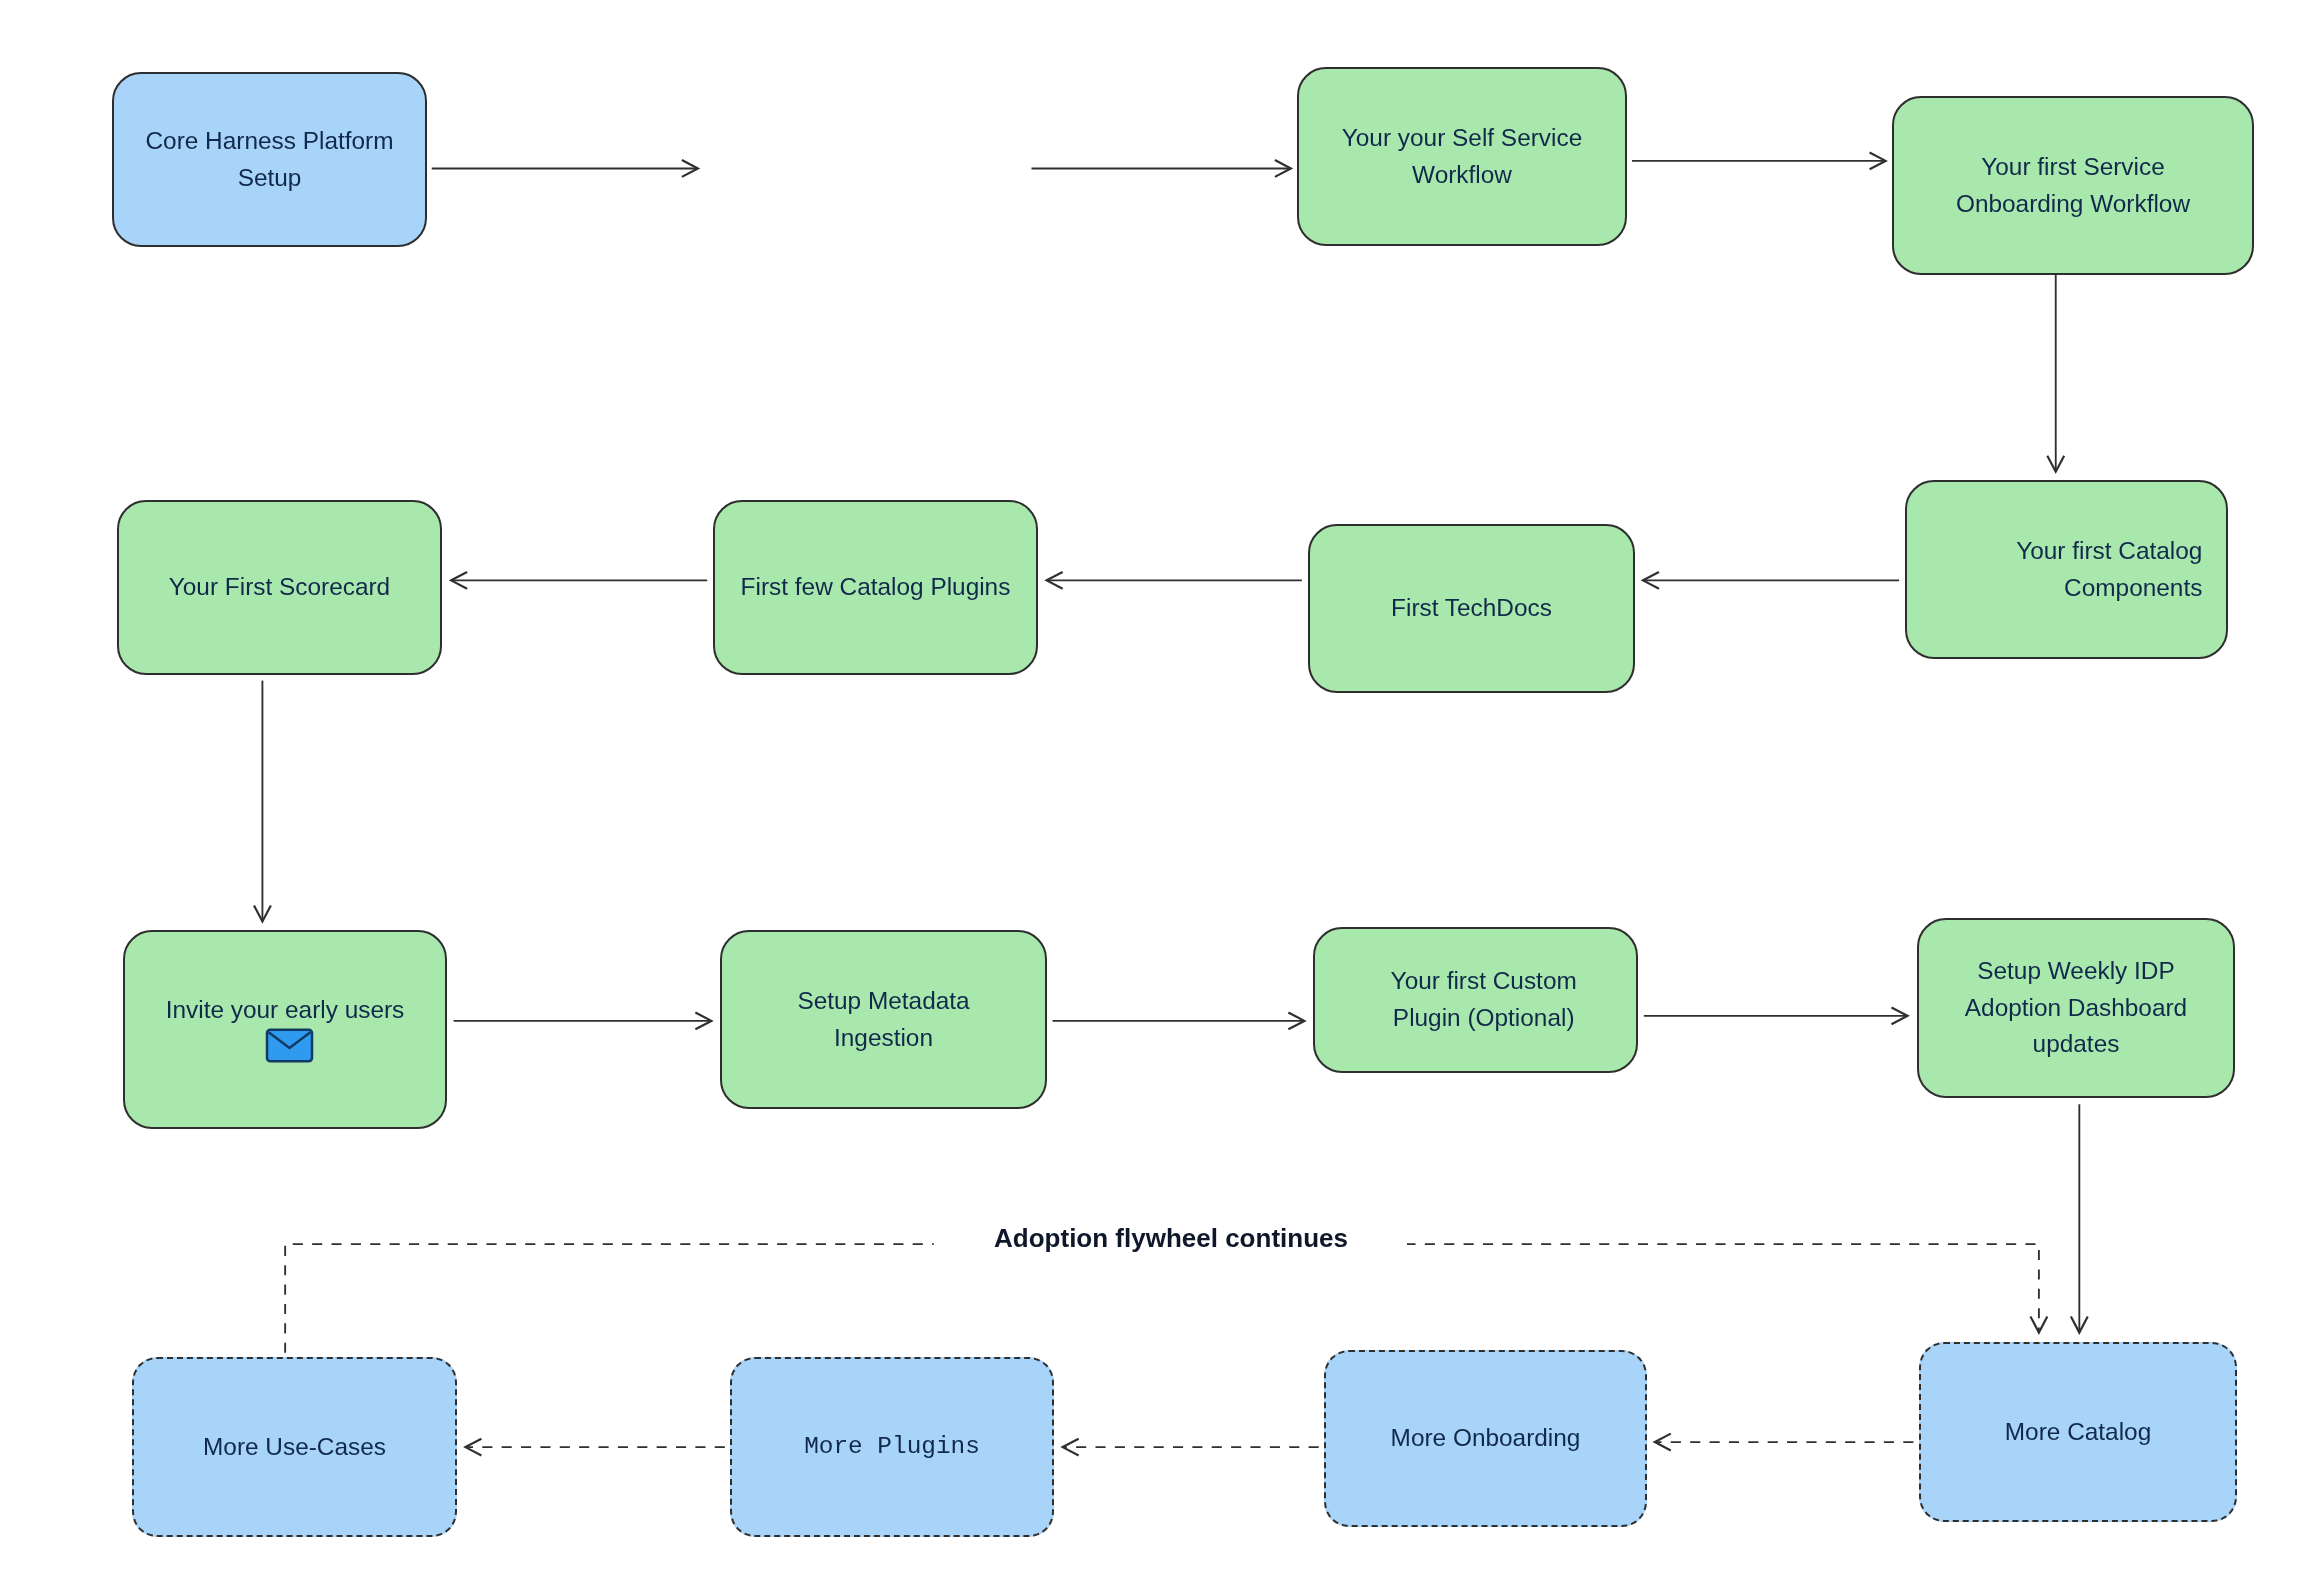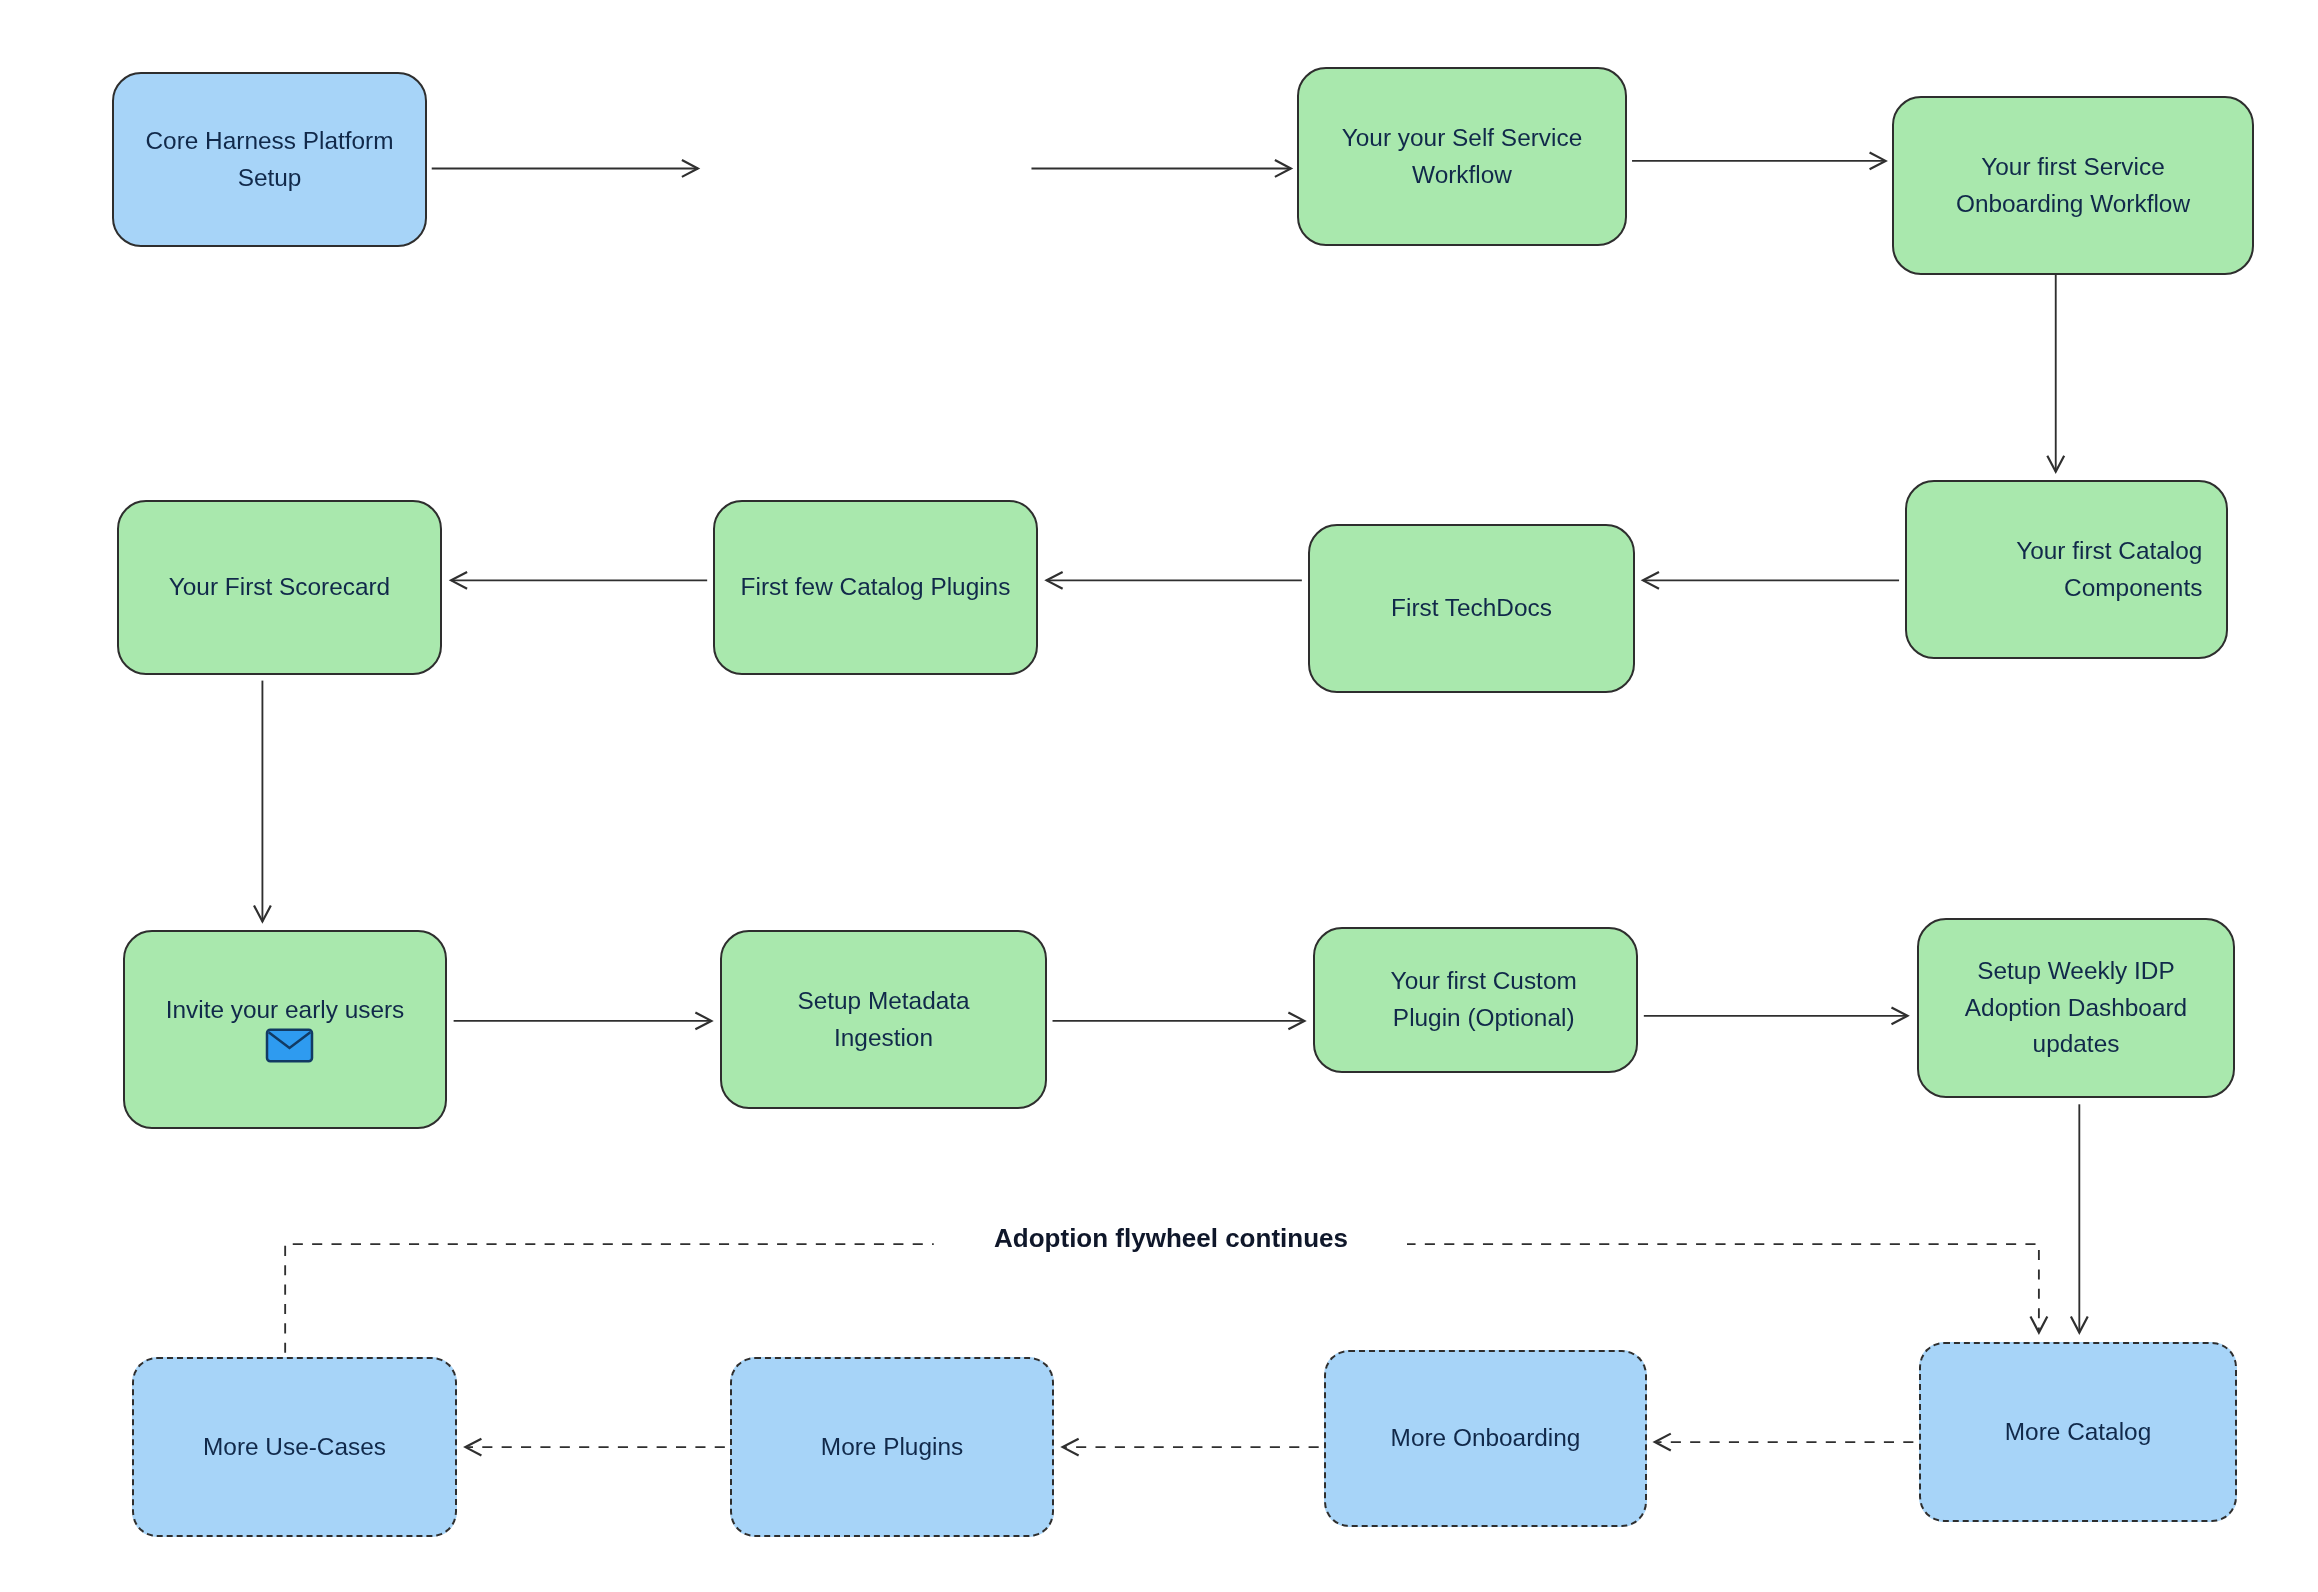--- a/index.html
+++ b/index.html
@@ -140,21 +140,21 @@
   <div class="node green" style="left:1917px; top:918px; width:318px; height:180px;">
     <span class="lbl">Setup Weekly IDP Adoption Dashboard updates</span>
   </div>
 
   <div class="flywheel-label">Adoption flywheel continues</div>
 
   <div class="node blue dashed" style="left:132px; top:1357px; width:325px; height:180px;">
     <span class="lbl">More Use-Cases</span>
   </div>
 
-  <div class="node blue dashed" style="left:730px; top:1357px; width:324px; height:180px;">
+  <div class="node blue dashed" style="left:730px; top:1357px; width:324px; height:180px;font-family:Liberation Mono, monospace;">
     <span class="lbl">More Plugins</span>
   </div>
 
   <div class="node blue dashed" style="left:1324px; top:1350px; width:323px; height:177px;">
     <span class="lbl">More Onboarding</span>
   </div>
 
   <div class="node blue dashed" style="left:1919px; top:1342px; width:318px; height:180px;">
     <span class="lbl">More Catalog</span>
   </div>

